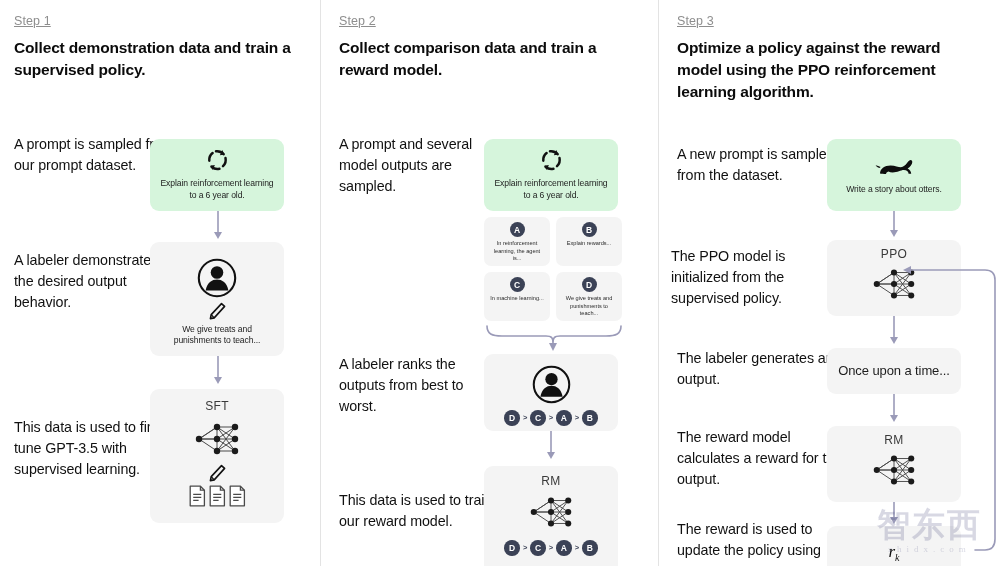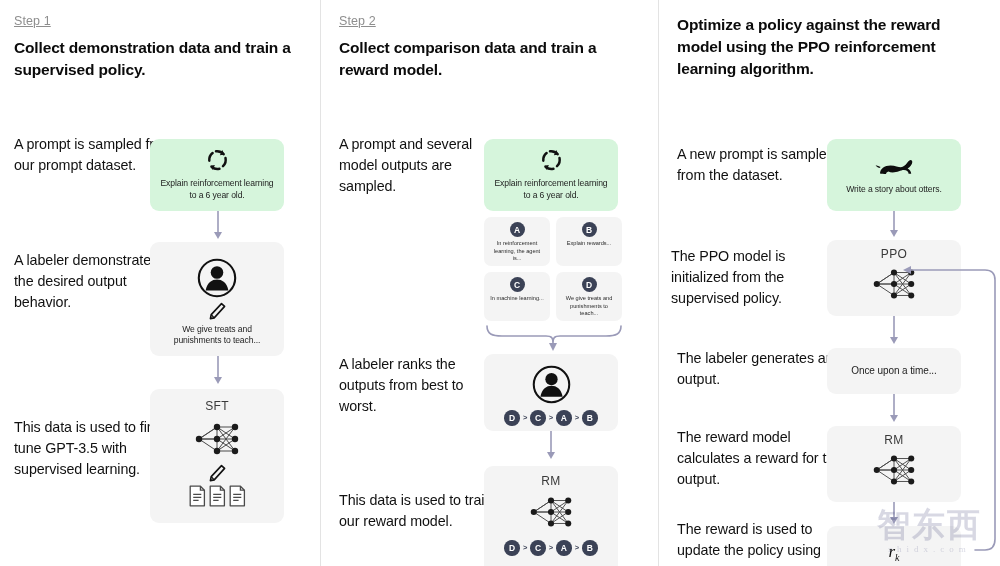--- a/index.html
+++ b/index.html
@@ -290,20 +290,21 @@
           <div class="badge">A</div>
           <span class="gt">&gt;</span>
           <div class="badge">B</div>
         </div>
       </div>
     </div>
   </section>
 
   <section class="col col-3">
     <div class="col-inner">
+      <div class="step-label">Step 3</div>
       <div class="step-title" style="max-width:290px;">Optimize a policy against the reward model using the PPO reinforcement learning algorithm.</div>
 
       <div class="desc" style="top:130px; left:18px;">A new prompt is sampled from the dataset.</div>
       <div class="desc" style="top:232px; left:12px;">The PPO model is initialized from the supervised policy.</div>
       <div class="desc" style="top:334px; left:18px;">The labeler generates an output.</div>
       <div class="desc" style="top:413px; left:18px;">The reward model calculates a reward for the output.</div>
       <div class="desc" style="top:505px; left:18px;">The reward is used to update the policy using PPO.</div>
 
       <div class="card green" style="position:absolute; left:168px; top:125px; width:134px; height:72px;">
         <svg width="38" height="24" viewBox="0 0 38 24" style="margin-bottom:5px">
@@ -323,21 +324,21 @@
             <use href="#icon-nn"></use>
           </svg>
       </div>
 
       <svg class="arrow" style="left:227px; top:302px;" width="16" height="30" viewBox="0 0 16 30">
         <path d="M8 0 V22" stroke="#9a9ab8" stroke-width="1.6"></path>
         <path d="M8 28 L4 21 H12 Z" fill="#9a9ab8"></path>
       </svg>
 
       <div class="card" style="position:absolute; left:168px; top:334px; width:134px; height:46px;">
-        <div class="card-caption" style="font-size:10px;">Once upon a time...</div>
+        <div class="card-caption" style="font-size:13px;">Once upon a time...</div>
       </div>
 
       <svg class="arrow" style="left:227px; top:380px;" width="16" height="30" viewBox="0 0 16 30">
         <path d="M8 0 V22" stroke="#9a9ab8" stroke-width="1.6"></path>
         <path d="M8 28 L4 21 H12 Z" fill="#9a9ab8"></path>
       </svg>
 
       <div class="card" style="position:absolute; left:168px; top:412px; width:134px; height:76px; justify-content:flex-start; padding-top:7px;">
         <div class="card-title">RM</div>
         <svg width="52" height="44" viewBox="0 0 52 46" style="margin-top:1px">

